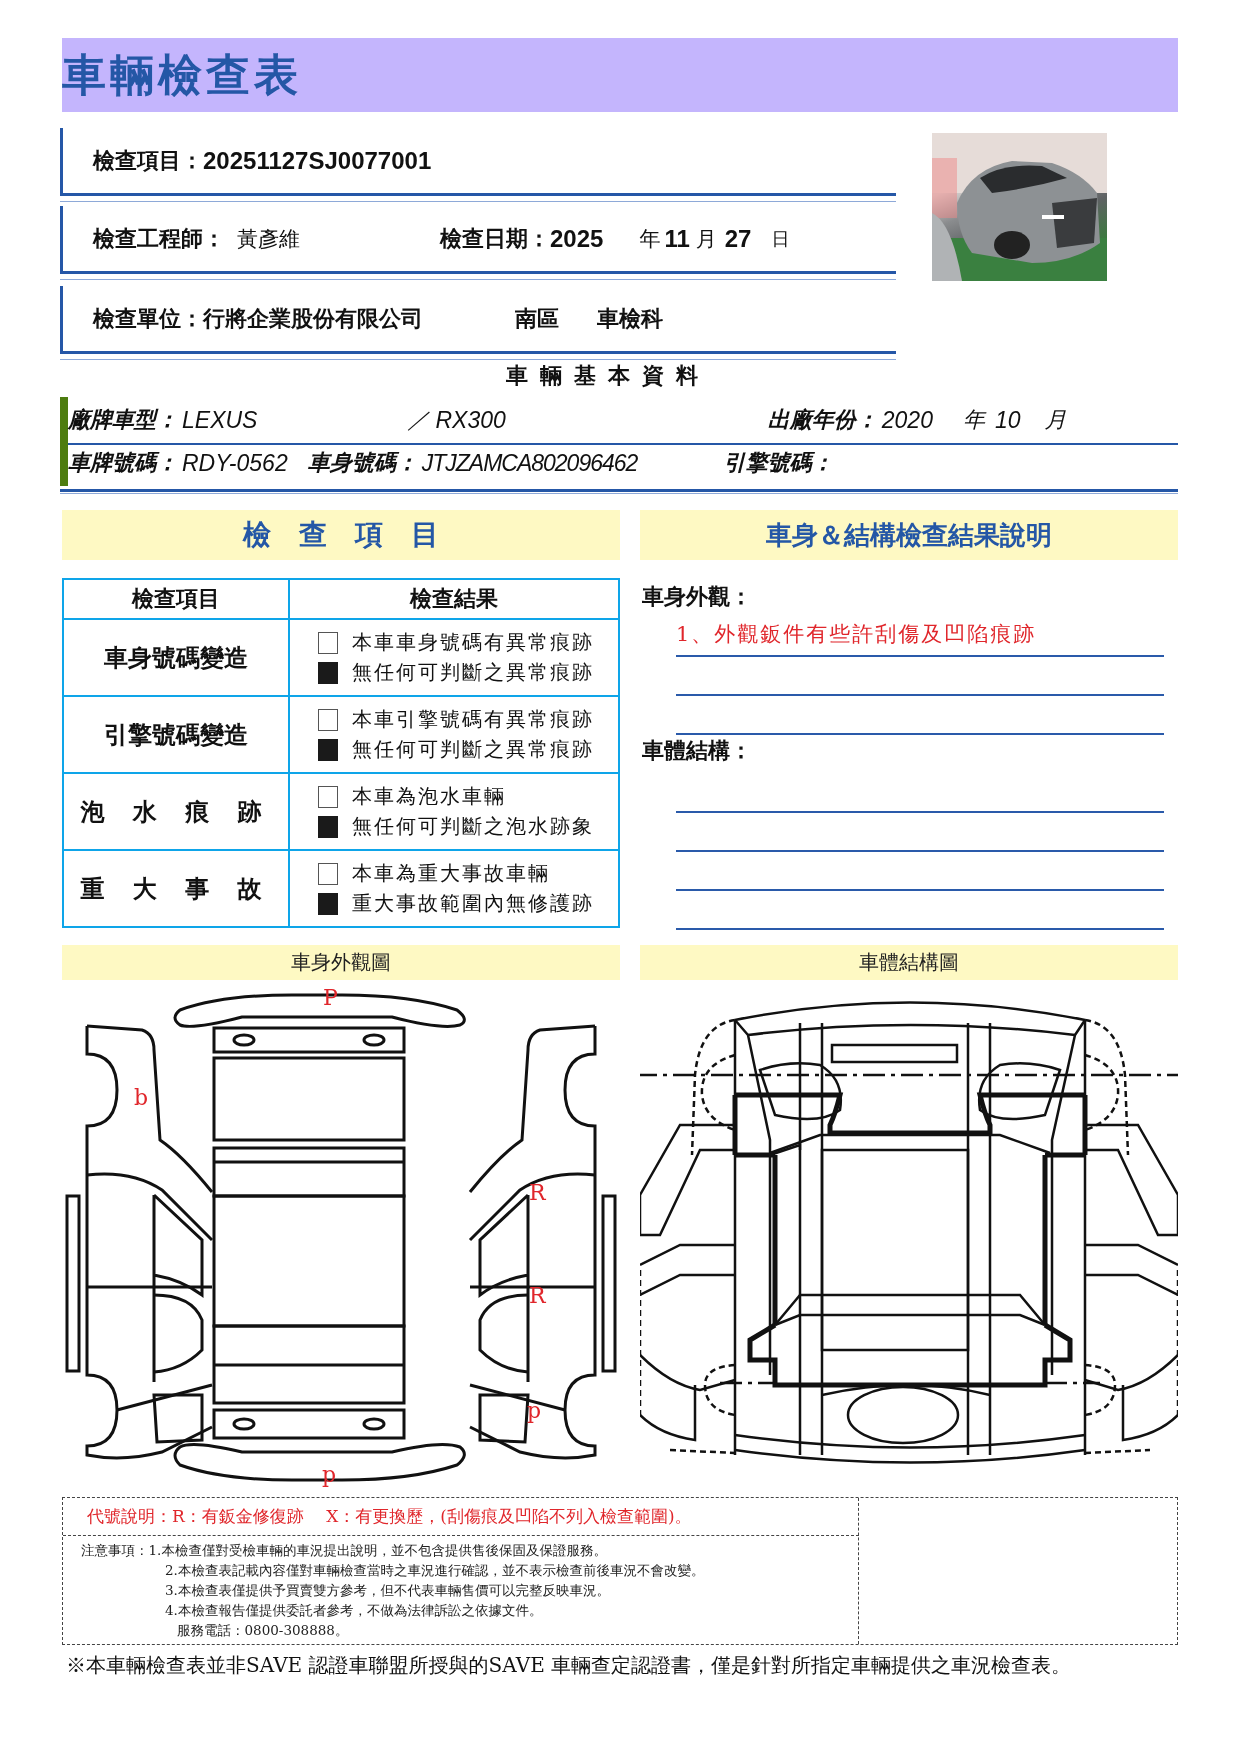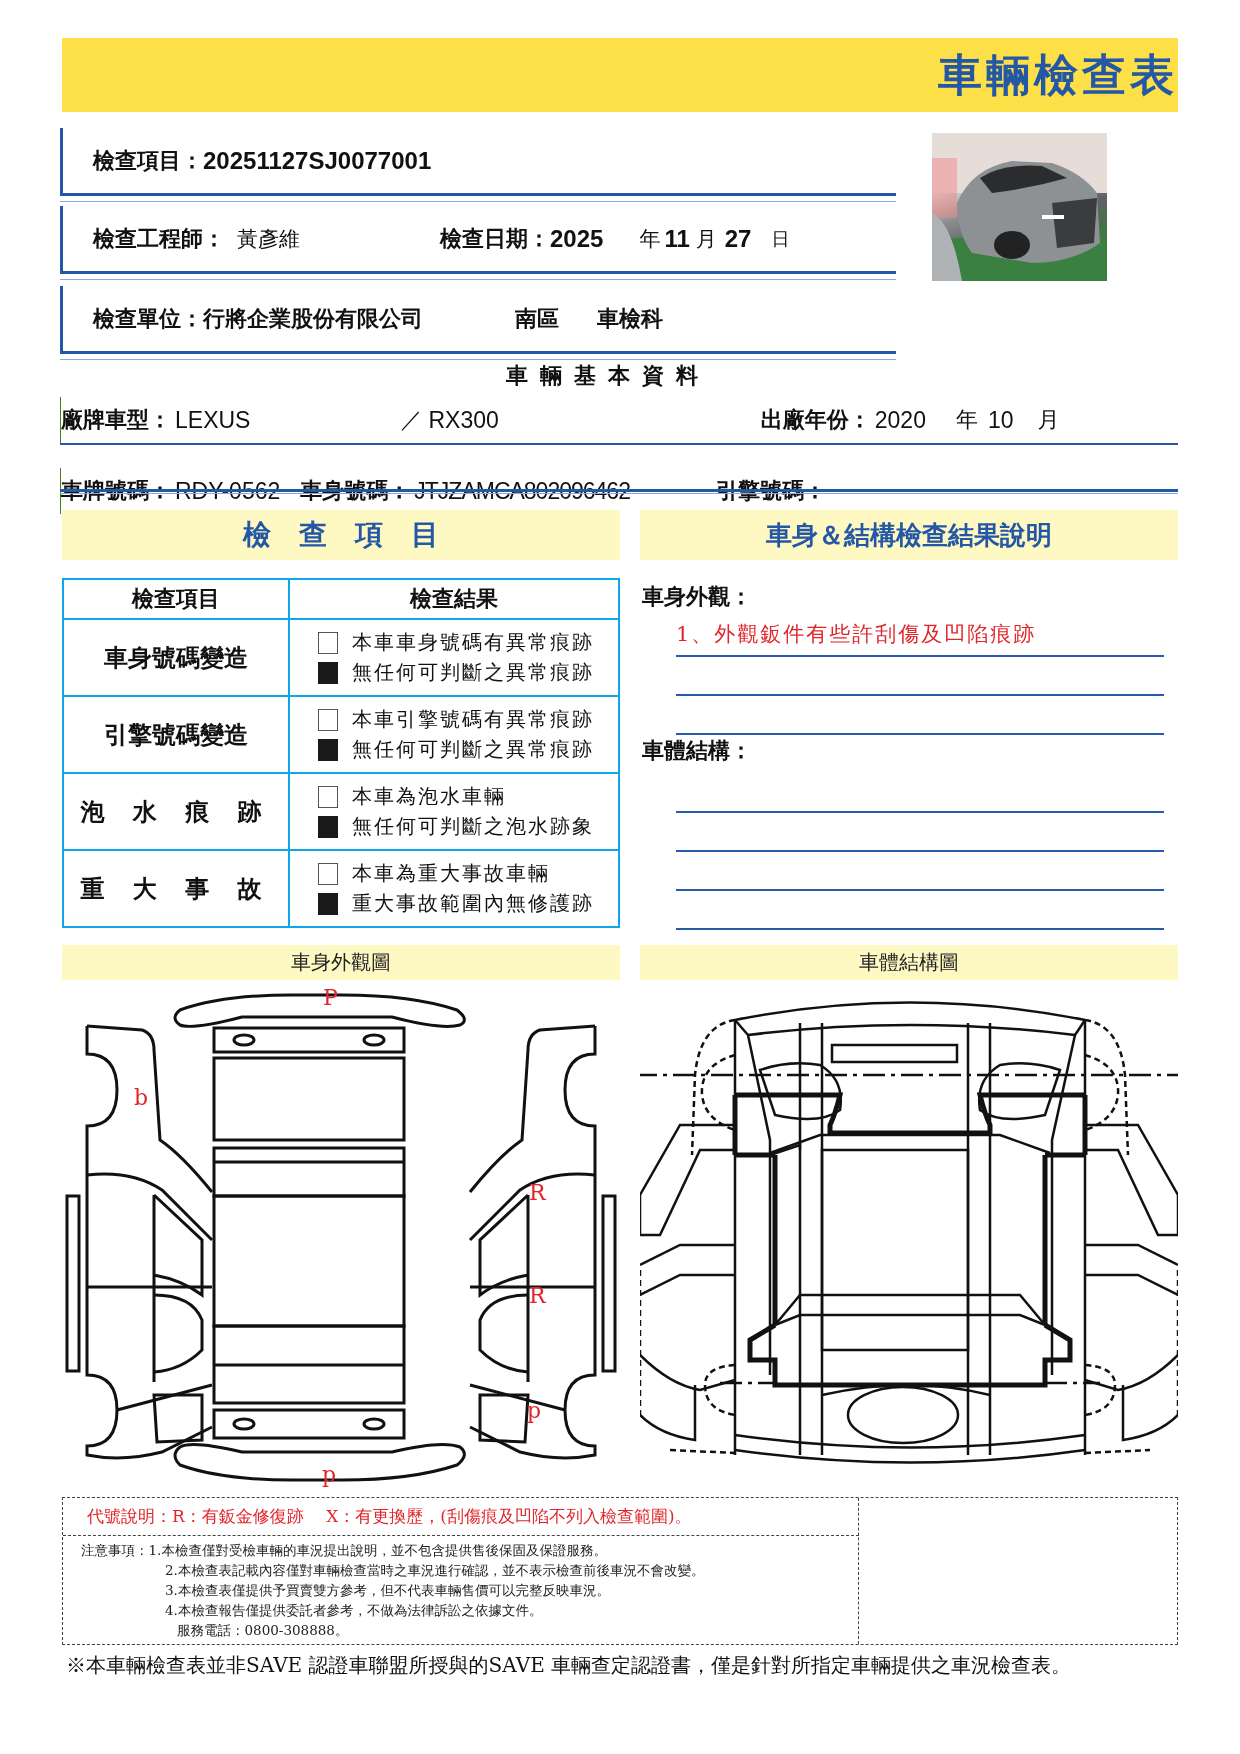--- a/index.html
+++ b/index.html
@@ -1,26 +1,26 @@
 <!DOCTYPE html>
 <html><head>
 <meta charset="utf-8">
 <style>
   * { box-sizing: border-box; margin: 0; padding: 0; }
   body { width: 1240px; height: 1754px; background: #fff; font-family: "DejaVu Sans", sans-serif; color: #111; position: relative; overflow: hidden; }
   .abs { position: absolute; }
-  .title-bar { left: 62px; top: 38px; width: 1116px; height: 74px; background: #fde047; display: flex; align-items: center; justify-content: flex-end; }
+  .title-bar { left: 62px; top: 38px; width: 1116px; height: 74px; background: #c4b5fd; display: flex; align-items: center; justify-content: flex-start; }
   .title-bar span { font-family: "DejaVu Serif", serif; font-size: 44px; font-weight: bold; color: #2457a6; letter-spacing: 4px; }
   .info-row { left: 60px; width: 836px; height: 66px; border-left: 3px solid #2557a7; display: flex; align-items: center; padding-left: 30px; font-size: 22px; font-weight: bold; }
   .info-row::after { content: ""; position: absolute; left: -3px; right: 0; bottom: -8px; height: 5px; border-top: 3px solid #2557a7; border-bottom: 1px solid #8ea9d8; }
   .info-row .val { font-family: "Liberation Sans", sans-serif; font-weight: bold; font-size: 24px; }
   .info-row .light { font-weight: normal; font-family: "DejaVu Serif", serif; font-size: 21px; }
   .photo { left: 932px; top: 133px; width: 175px; height: 148px; background: linear-gradient(160deg, #e9d6d0 0%, #dcd6d4 30%, #8a8c8e 45%, #5f6264 60%, #3b7a3e 80%, #2f6e33 100%); overflow: hidden; }
   .section-label { font-family: "DejaVu Serif", serif; font-weight: bold; font-size: 22px; letter-spacing: 12px; }
-  .basic-row { left: 60px; width: 1118px; height: 46px; border-left: 1px solid #4d7c0f; display: flex; align-items: center; font-size: 22px; }
+  .basic-row { left: 60px; width: 1118px; height: 46px; border-left: 8px solid #4d7c0f; display: flex; align-items: center; font-size: 22px; font-style: italic; }
   .basic-row .lbl { font-family: "DejaVu Serif", serif; font-weight: bold; }
   .basic-row .v { font-family: "Liberation Sans", sans-serif; font-size: 23px; }
   .hline { height: 0; border-top: 2px solid #2557a7; }
   .hline.double { border-top: 3px solid #2557a7; border-bottom: 1px solid #8ea9d8; height: 5px; }
   .gray-head { background: #fef9c3; display: flex; align-items: center; justify-content: center; }
   .gray-head.blue span { font-family: "DejaVu Serif", serif; font-weight: bold; font-size: 28px; color: #2457a6; }
   .gray-head.plain span { font-family: "DejaVu Serif", serif; font-size: 20px; color: #222; }
   table.check { border-collapse: collapse; left: 62px; top: 578px; width: 558px; }
   table.check td, table.check th { border: 2px solid #0ea5e9; }
   table.check th { height: 40px; font-family: "DejaVu Serif", serif; font-size: 22px; font-weight: bold; }
@@ -88,21 +88,21 @@
   <span class="v" style="margin-left:4px;">LEXUS</span>
   <span style="margin-left:150px;font-size:22px;">／</span>
   <span class="v" style="margin-left:6px;">RX300</span>
   <span class="lbl" style="margin-left:262px;">出廠年份：</span>
   <span class="v" style="margin-left:4px;">2020</span>
   <span style="margin-left:30px;font-family:'DejaVu Serif',serif;">年</span>
   <span class="v" style="margin-left:10px;">10</span>
   <span style="margin-left:24px;font-family:'DejaVu Serif',serif;">月</span>
 </div>
 <div class="abs hline" style="left:60px;top:443px;width:1118px;"></div>
-<div class="abs basic-row" style="top:468px;align-items:center;">
+<div class="abs basic-row" style="top:440px;align-items:center;">
   <span class="lbl">車牌號碼：</span>
   <span class="v" style="margin-left:4px;">RDY-0562</span>
   <span class="lbl" style="margin-left:20px;">車身號碼：</span>
   <span class="v" style="margin-left:4px;letter-spacing:-1px;">JTJZAMCA802096462</span>
   <span class="lbl" style="margin-left:86px;">引擎號碼：</span>
   <span class="v"></span>
 </div>
 <div class="abs hline double" style="left:60px;top:489px;width:1118px;"></div>
 
 <div class="abs gray-head blue" style="left:62px;top:510px;width:558px;height:50px;">

